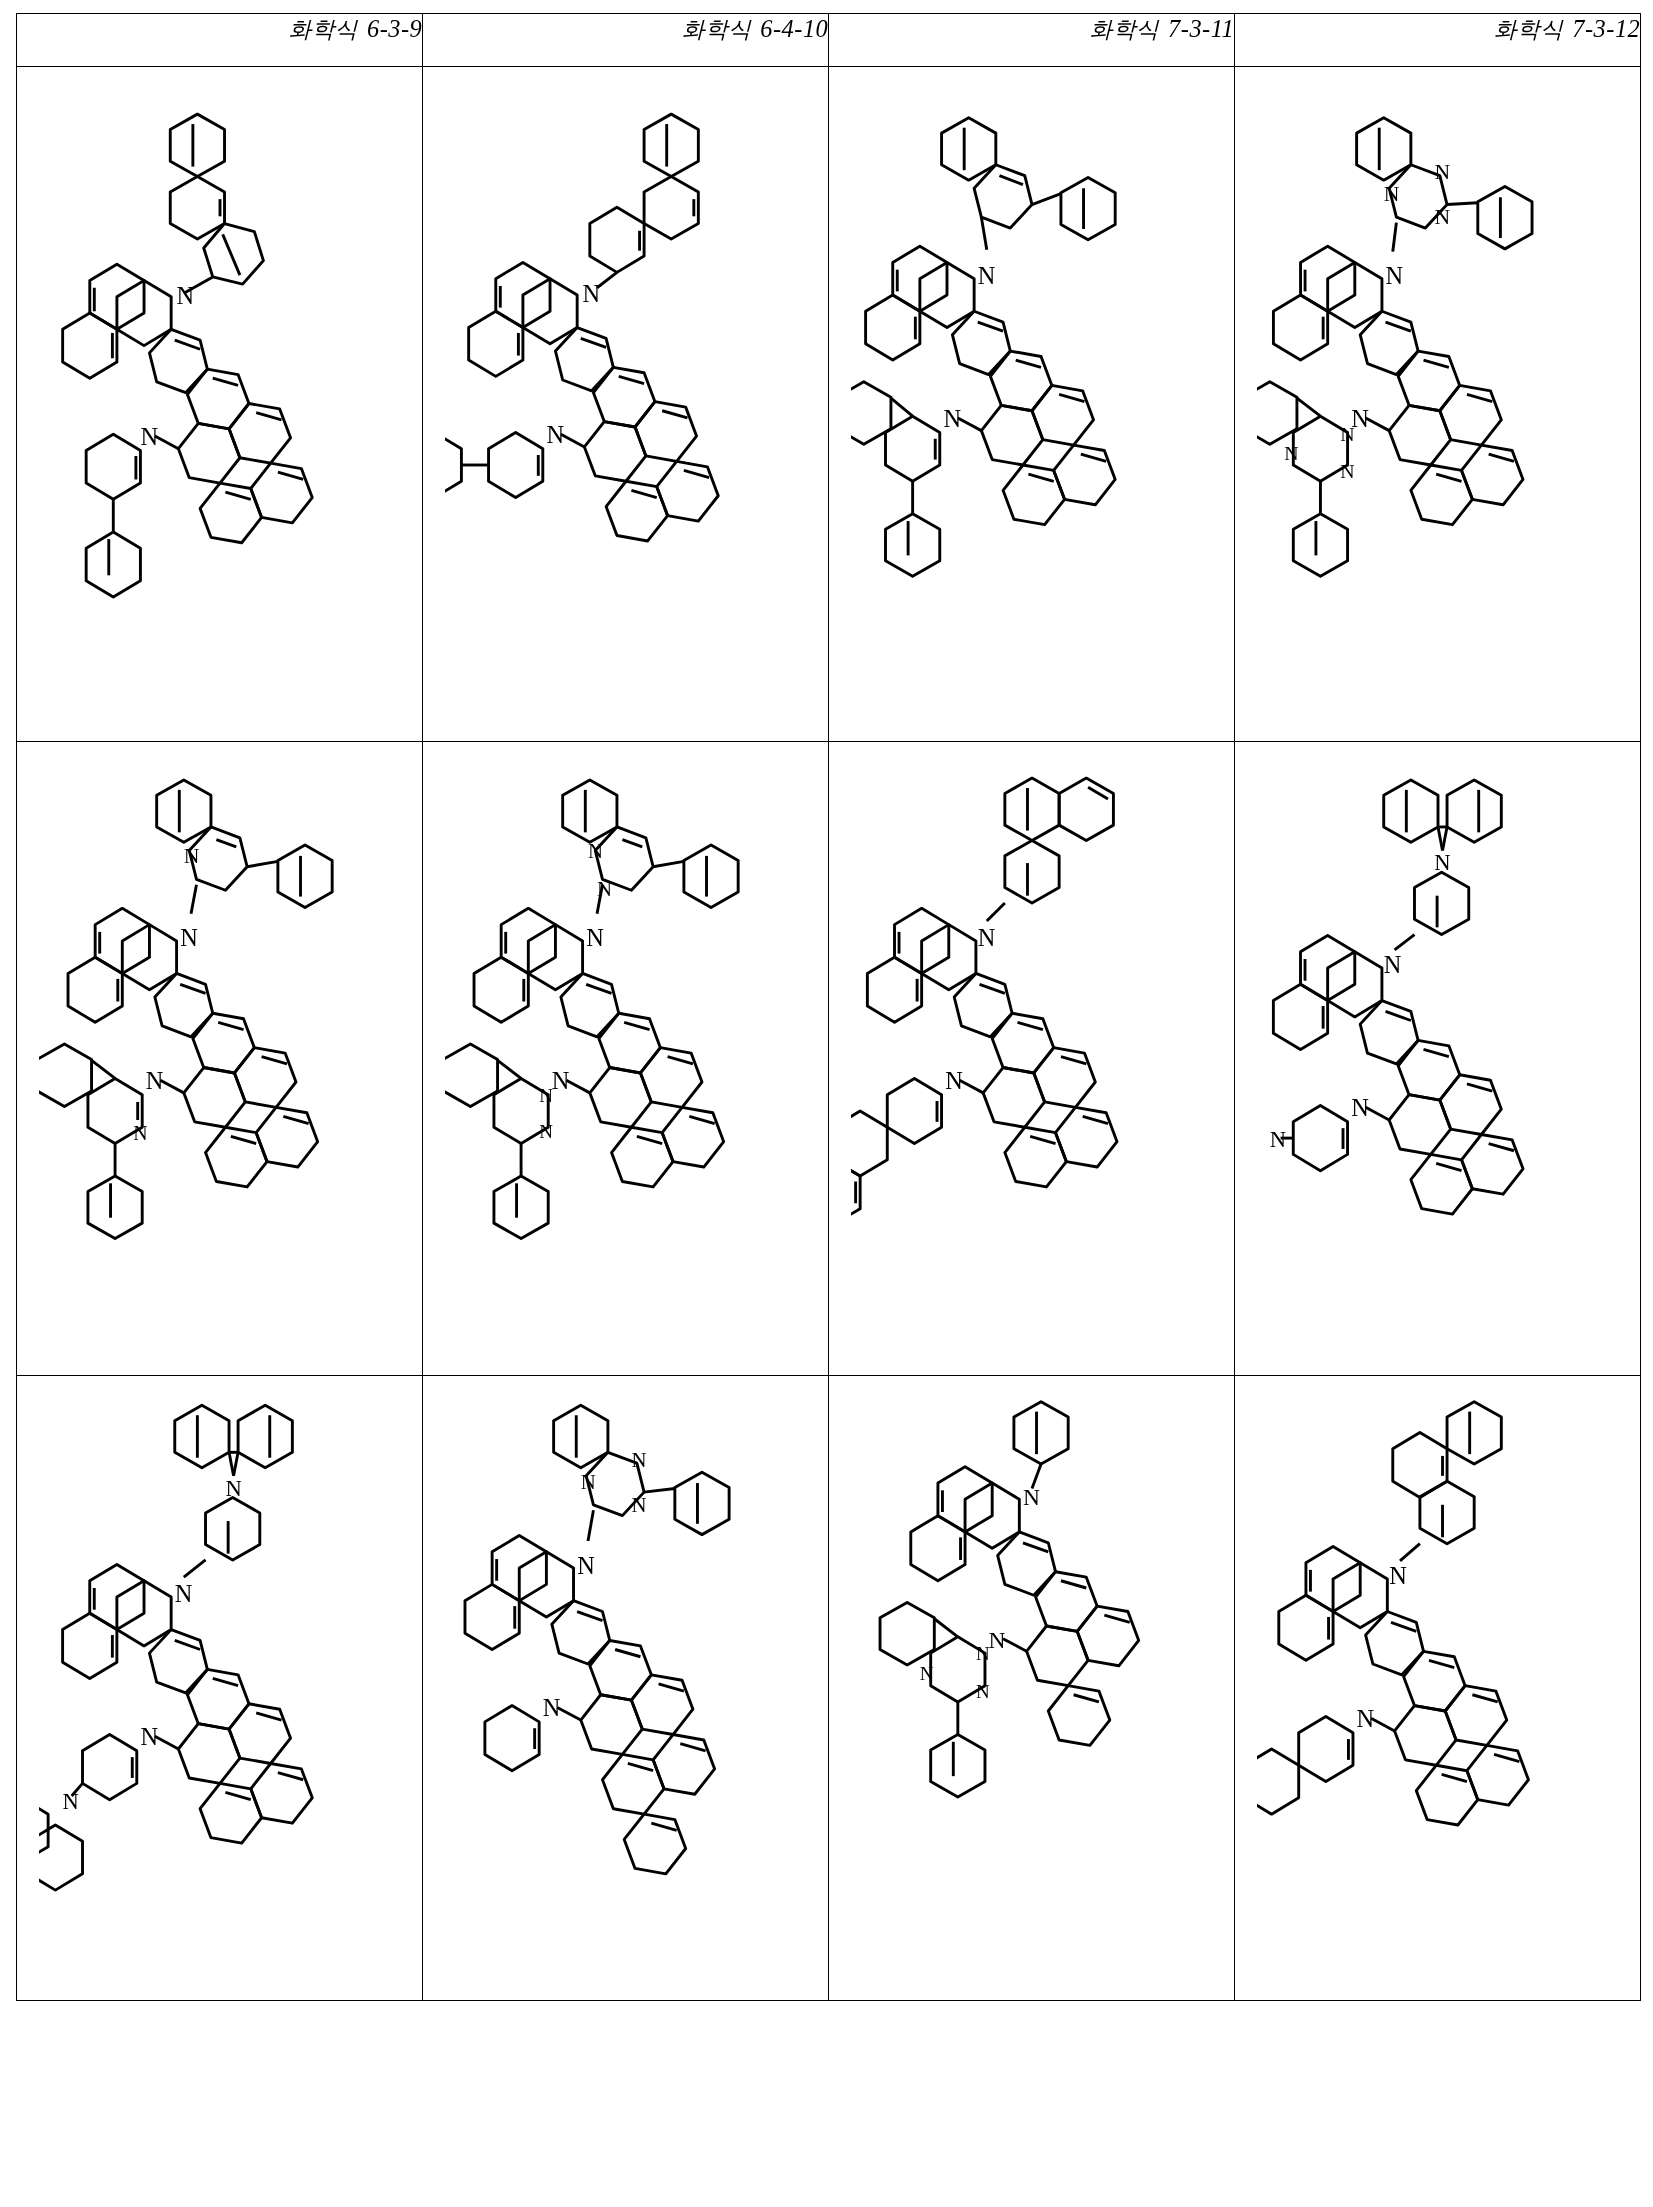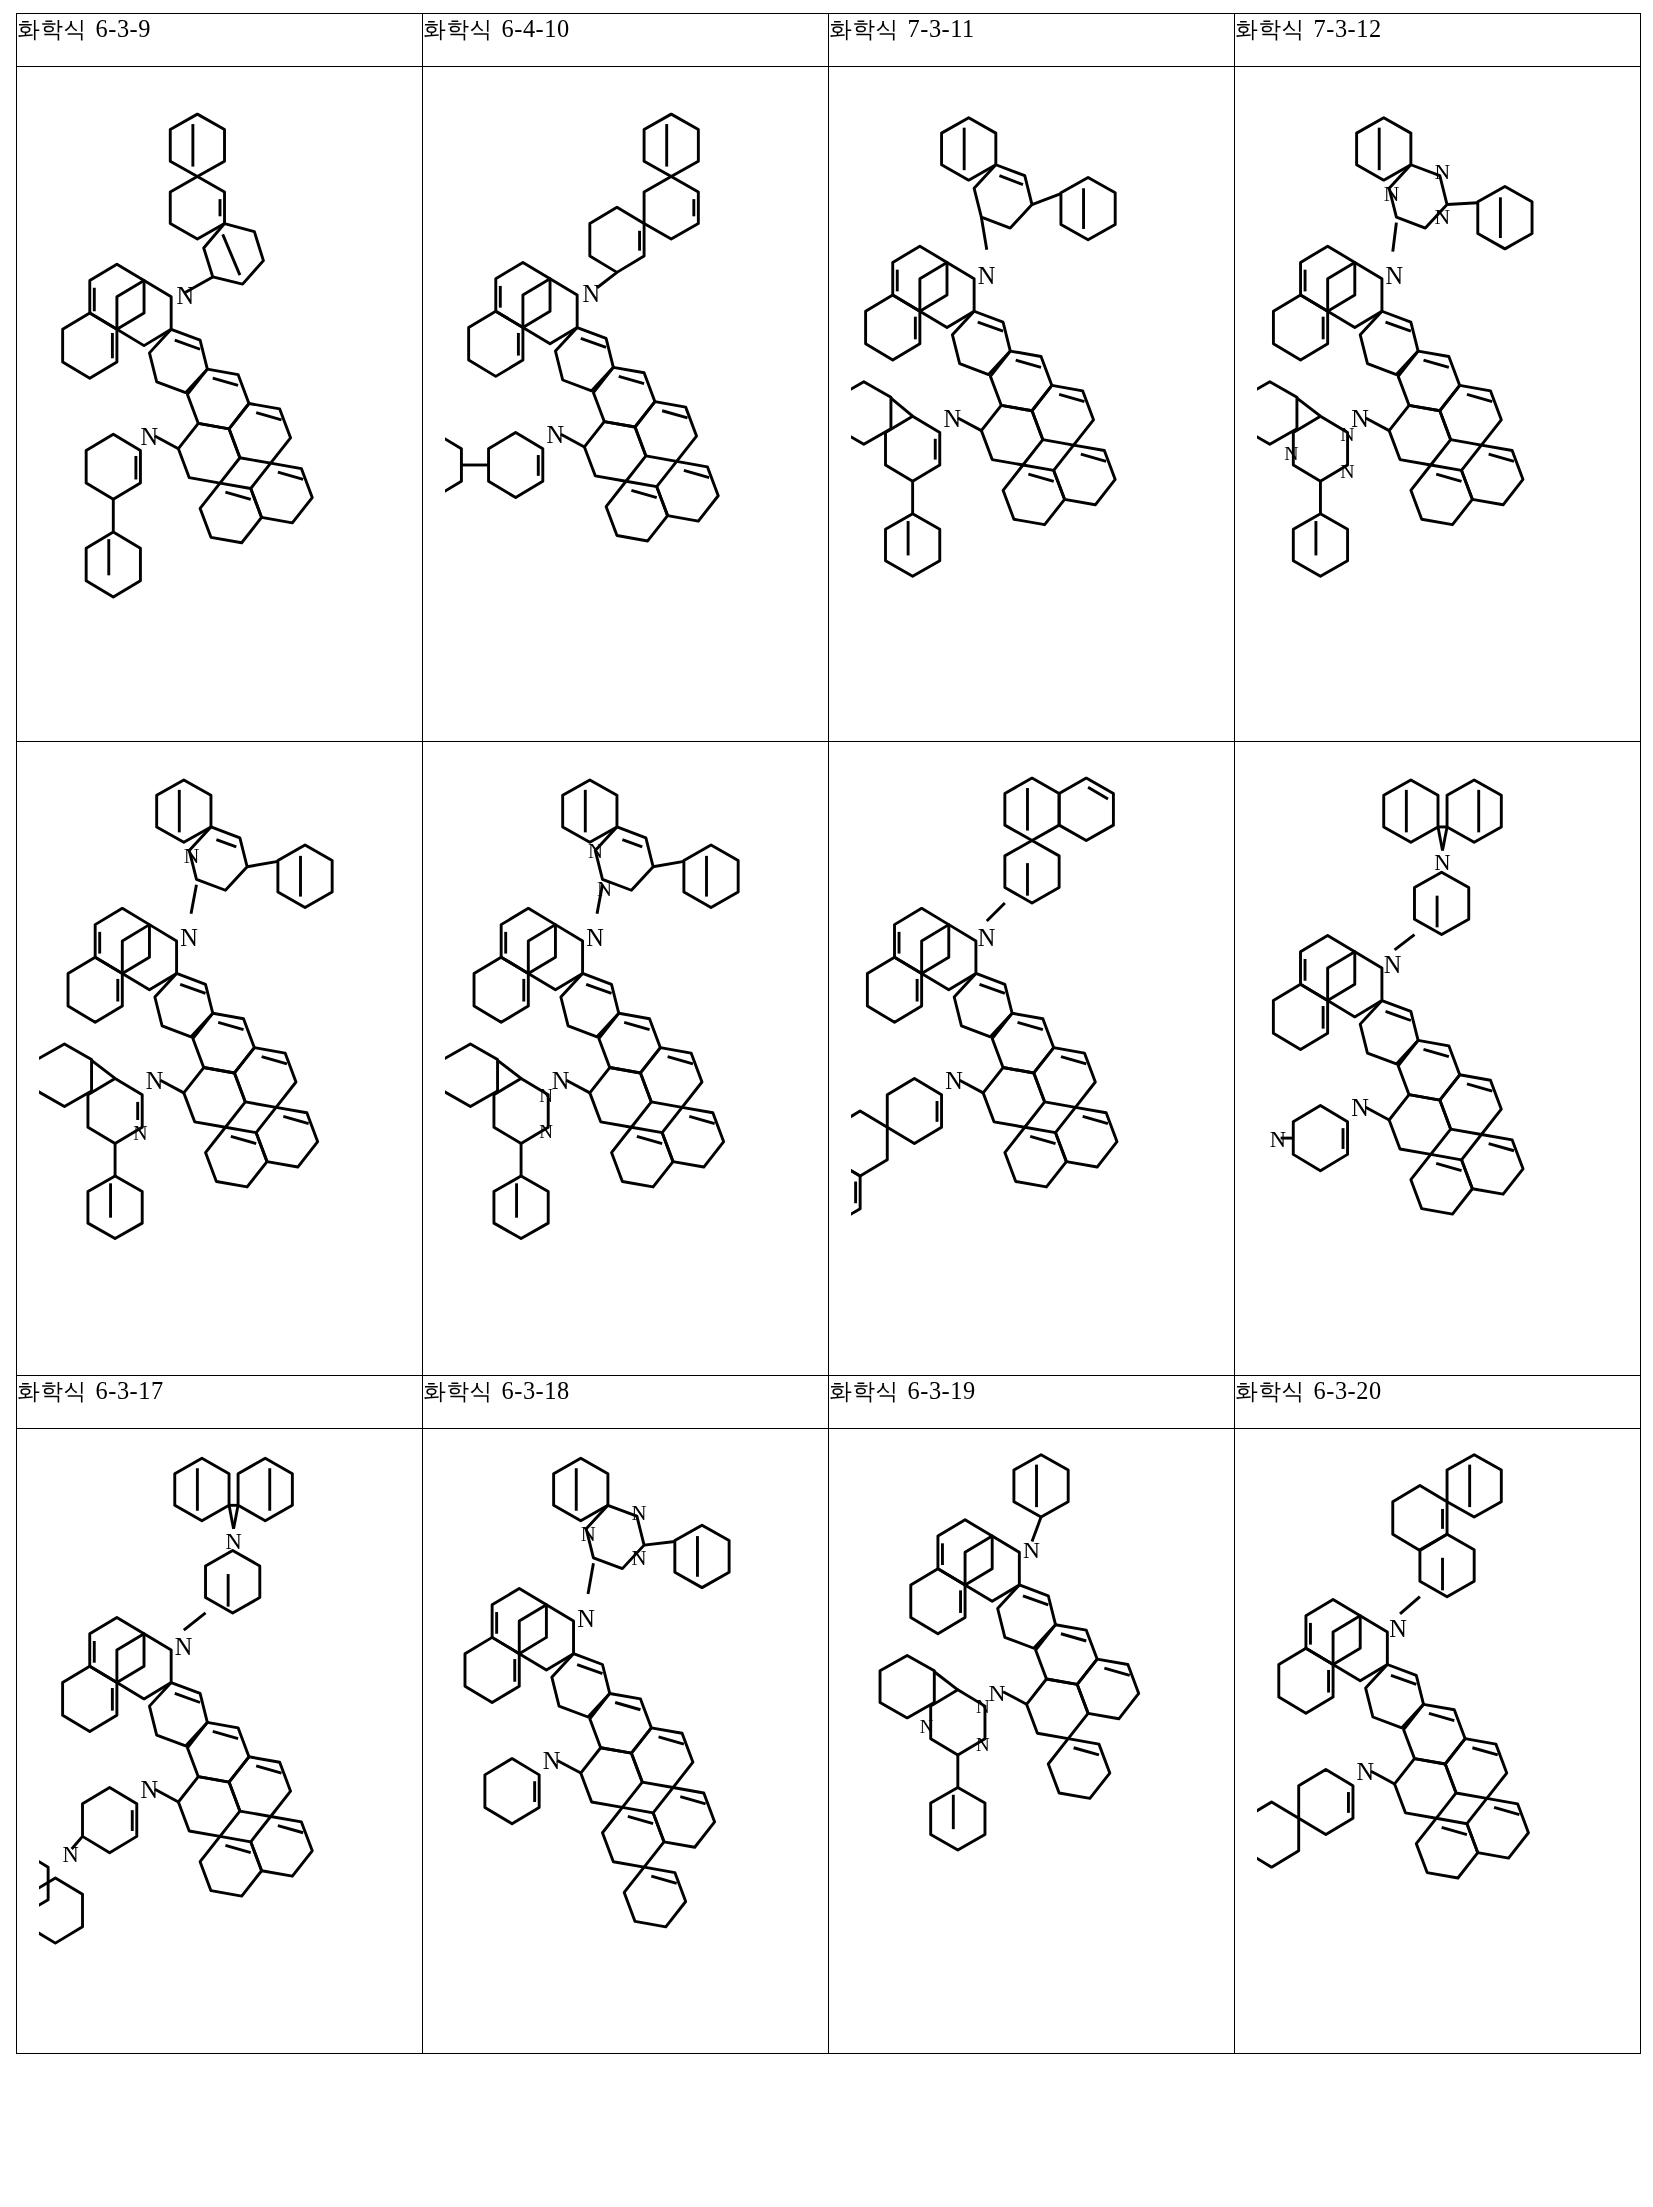--- a/index.html
+++ b/index.html
@@ -31,25 +31,26 @@
     border: 1.8px solid #000;
   }
   table.chem-table td {
     border: 1.8px solid #000;
     padding: 0;
     vertical-align: top;
   }
 
   td.label-cell {
     height: 52px;
-    text-align: left;
+    text-align: right;
     vertical-align: middle;
     font-size: 24.4px;
     letter-spacing: 0.5px;
     white-space: nowrap;
+    font-style: italic;
   }
   td.struct-cell {
     text-align: center;
     vertical-align: middle;
   }
   .row1 td.struct-cell { height: 674px; }
   .row2 td.struct-cell { height: 633px; }
   .row3 td.struct-cell { height: 624px; }
 
   .struct-wrap {
@@ -497,34 +498,20 @@
               <line x1="40" y1="418" x2="26" y2="418"></line>
 
               <polygon points="-8,400 -8,436 -38,454 -68,436 -68,400 -38,382"></polygon>
               <polygon points="-8,444 -8,480 -38,498 -68,480 -68,444 -38,426"></polygon>
             </g>
           </svg>
         </div>
       </td>
     </tr>
 
-    <tr>
-      <td class="label-cell">
-        <span class="hanja">화학식</span><span class="code">6-3-17</span>
-      </td>
-      <td class="label-cell">
-        <span class="hanja">화학식</span><span class="code">6-3-18</span>
-      </td>
-      <td class="label-cell">
-        <span class="hanja">화학식</span><span class="code">6-3-19</span>
-      </td>
-      <td class="label-cell">
-        <span class="hanja">화학식</span><span class="code">6-3-20</span>
-      </td>
-    </tr>
 
     <tr class="row3">
       <td class="struct-cell">
         <div class="struct-wrap">
           <svg width="362" height="597" viewBox="0 0 400 660">
             <g fill="none" stroke="#000" stroke-width="3.2" stroke-linejoin="round">
 
               <polygon points="180,18 210,35 210,70 180,87 150,70 150,35"></polygon>
               <line x1="175" y1="29" x2="175" y2="76"></line>
               <polygon points="250,18 280,35 280,70 250,87 220,70 220,35"></polygon>

